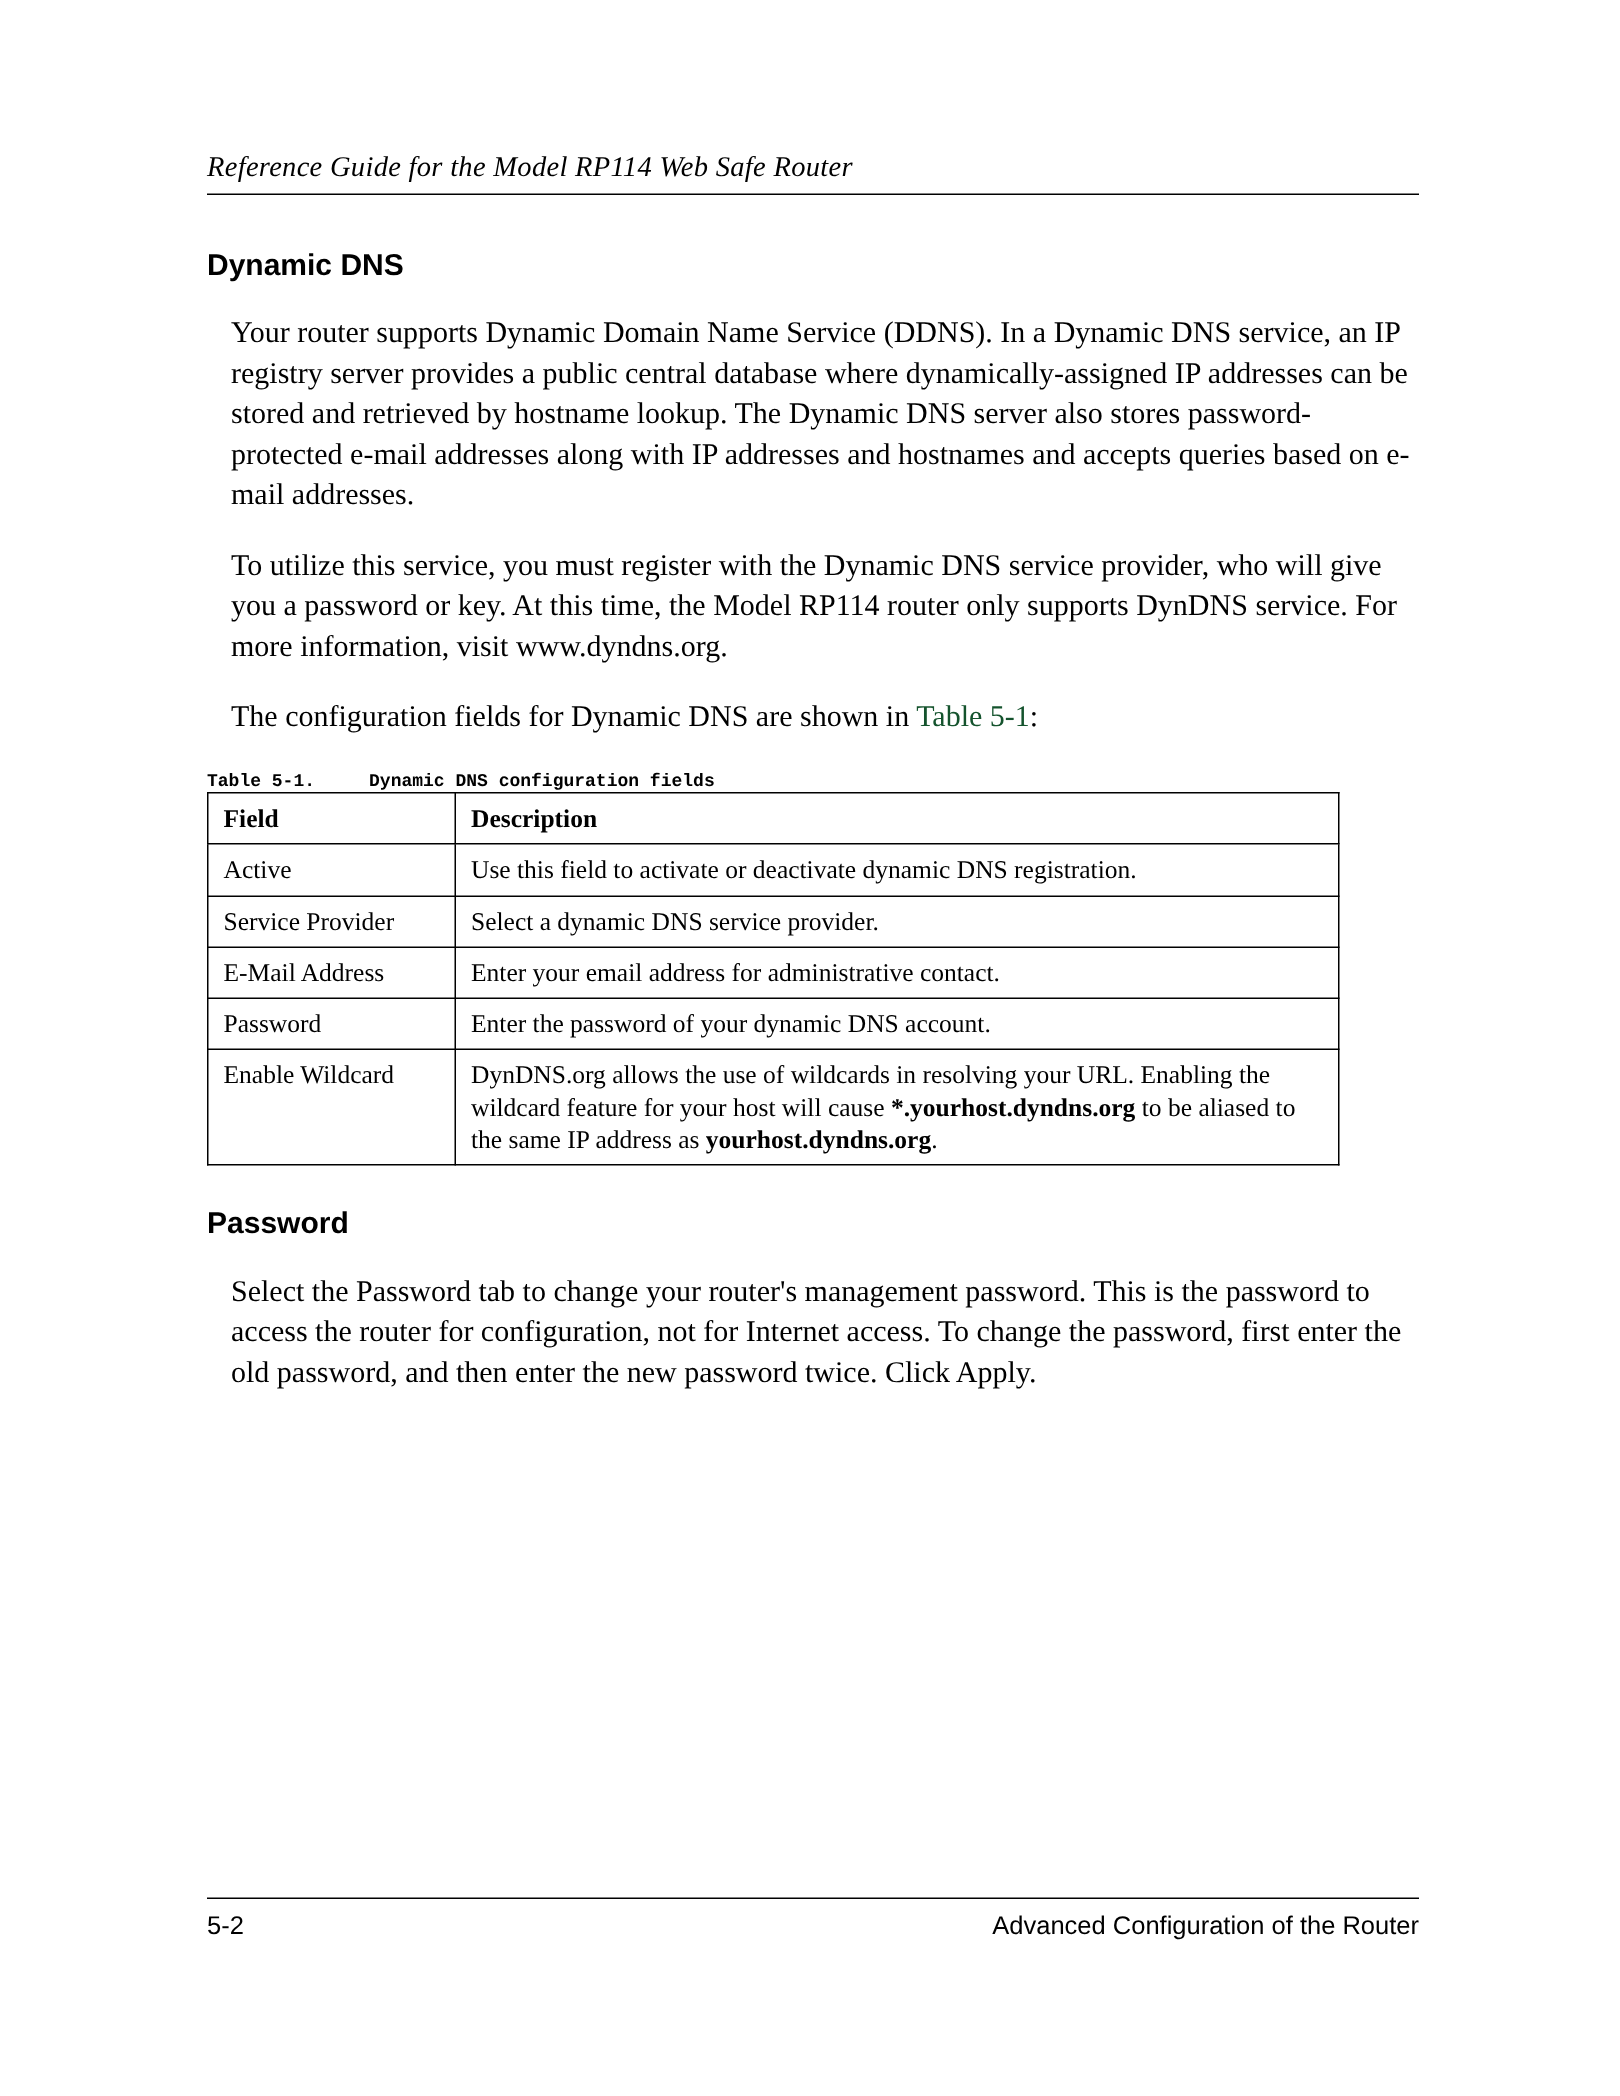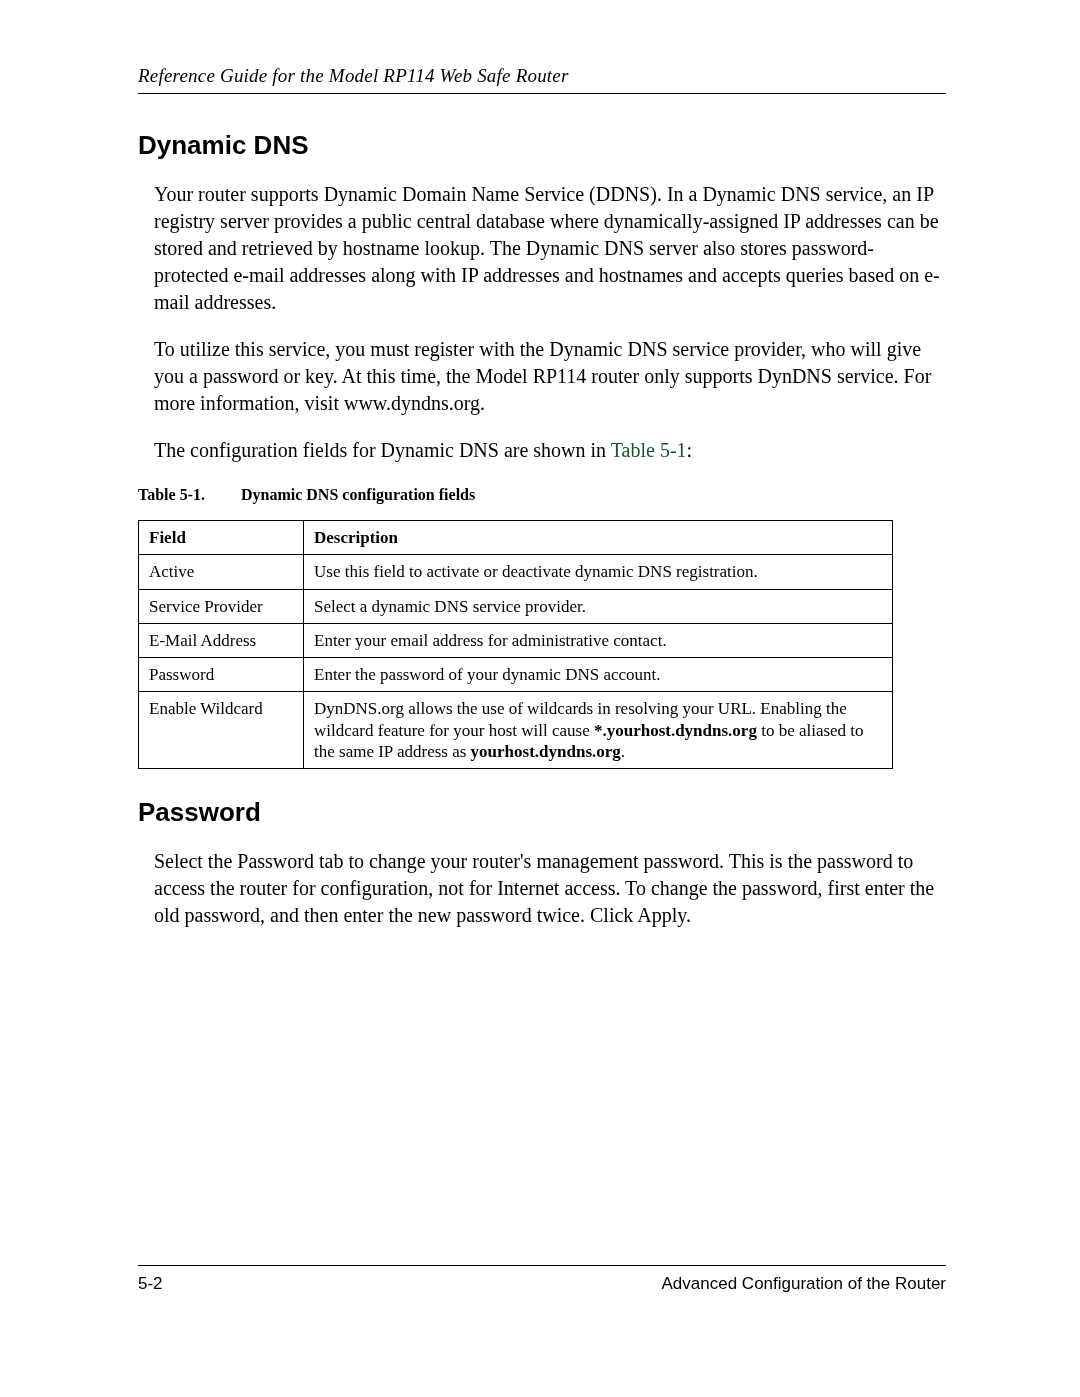--- a/index.html
+++ b/index.html
@@ -8,49 +8,49 @@
     padding: 0;
     background: #ffffff;
     font-family: "Times New Roman", Times, serif;
     color: #000000;
   }
   .page {
     width: 1080px;
     height: 1390px;
     position: relative;
     box-sizing: border-box;
-    padding: 65px 134px 0 138px;
+    padding: 101px 134px 0 138px;
   }
   .running-header {
     font-style: italic;
     font-size: 19px;
     letter-spacing: 0.2px;
     padding-bottom: 6px;
     border-bottom: 1.5px solid #000;
     margin-bottom: 36px;
   }
   h2.section {
     font-family: Arial, Helvetica, sans-serif;
     font-weight: bold;
-    font-size: 26px;
+    font-size: 20px;
     margin: 0 0 20px 0;
   }
   p.body {
     font-size: 20px;
     line-height: 1.35;
     margin: 0 0 20px 16px;
   }
   .table-link {
     color: #14532d;
   }
   .table-caption {
-    font-family: Liberation Serif, serif;
+    font-family: Liberation Mono, monospace;
     font-weight: bold;
-    font-size: 16px;
-    margin: 22px 0 16px 0;
+    font-size: 12px;
+    margin: 22px 0 0 0;
   }
   .table-caption .cap-num { margin-right: 36px; }
   table.cfg {
     border-collapse: collapse;
     width: 755px;
     font-family: Liberation Serif, serif;
     font-size: 17px;
     line-height: 1.25;
   }
   table.cfg th, table.cfg td {

